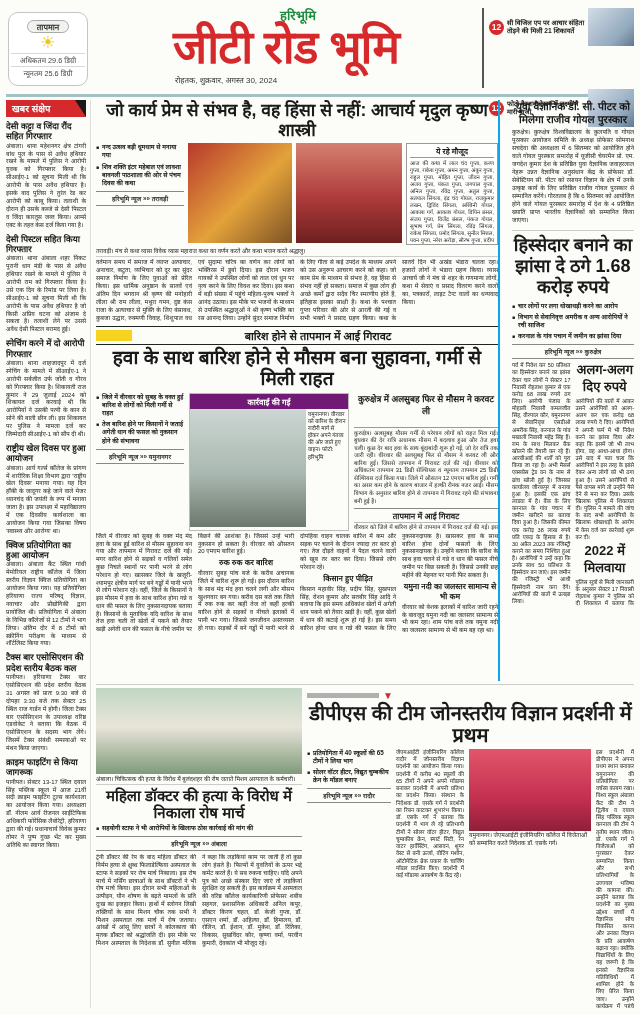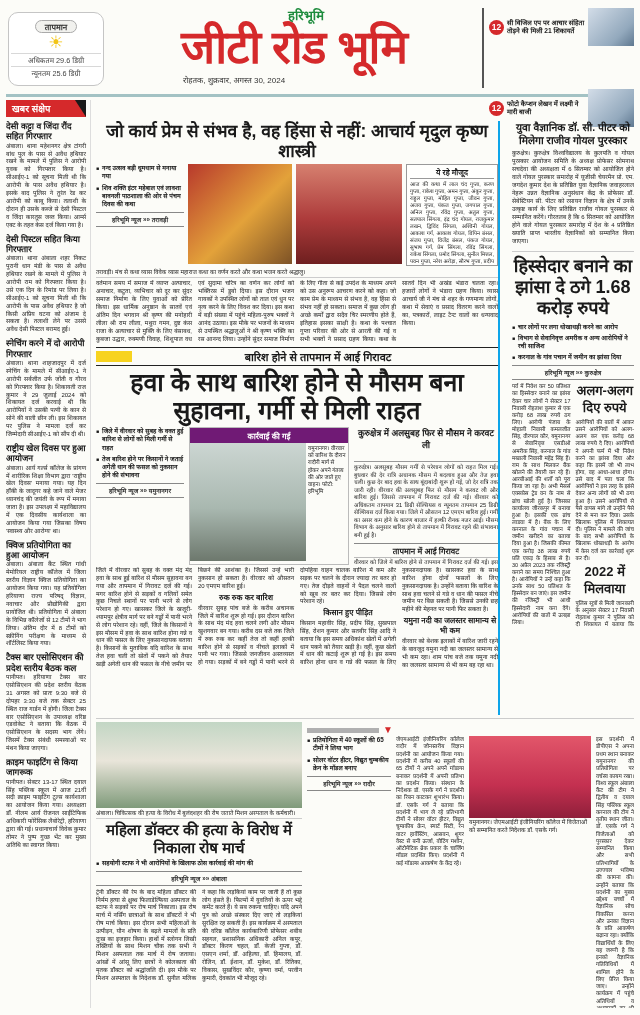--- a/index.html
+++ b/index.html
@@ -1,38 +1,38 @@
 <!DOCTYPE html>
 <html><head>
 <meta charset="utf-8">
 <style>
   *{box-sizing:border-box;margin:0;padding:0;}
   html,body{background:#dcdcdc;}
   .page{width:640px;height:1015px;background:#fcfcf8;font-family:"Liberation Sans","DejaVu Sans",sans-serif;color:#1a1a1a;overflow:hidden;padding:4px 6px;position:relative;}
   
   .masthead{display:flex;height:88px;}
-  .tempbox{width:96px;flex:none;border:1px solid #c5c5c5;border-radius:10px;margin:8px 2px 6px;padding:3px 2px;text-align:center;background:#fff;}
+  .tempbox{width:80px;flex:none;border:1px solid #c5c5c5;border-radius:10px;margin:8px 2px 6px;padding:3px 2px;text-align:center;background:#fff;}
   .temp-pill{display:inline-block;border:1px solid #aaa;border-radius:9px;padding:0 9px;font-size:8px;font-weight:bold;background:#f1f1ee;color:#333;}
   .sun{font-size:17px;color:#f2c417;line-height:1.1;}
   .temp-line{font-size:7.3px;border-top:1px solid #d8d8d8;padding:1px 0;color:#444;}
   .mast-center{flex:1;text-align:center;position:relative;padding-top:2px;}
   .brand{color:#1e8c3e;font-weight:800;font-size:13px;position:relative;left:12px;}
   .mast-title{color:#d5292b;font-size:46px;font-weight:800;line-height:1.02;letter-spacing:-1px;}
   .dateline{font-size:8px;color:#333;margin-top:3px;position:relative;left:-60px;}
   .teasers{width:152px;flex:none;border-left:2px solid #555;padding-left:5px;display:flex;flex-direction:column;justify-content:space-between;margin:4px 0;gap:43px;}
   .teaser{display:flex;gap:3px;align-items:center;height:40px;}
   .badge{min-width:15px;height:15px;border-radius:50%;background:#d5292b;color:#fff;font-size:8.5px;font-weight:bold;display:flex;align-items:center;justify-content:center;flex:none;}
   .teaser-text{font-size:6.7px;font-weight:bold;flex:1;line-height:1.25;}
   .tphoto{width:46px;height:38px;flex:none;background:linear-gradient(135deg,#d3dde8,#93a9bd 70%,#5f7890);}
   .top-rule{height:3px;background:#a3c2c4;margin:2px 0 3px;}
   
   .bodygrid{display:flex;gap:5px;height:908px;overflow:hidden;}
   .leftrail{width:85px;flex:none;overflow:hidden;border-right:1px solid #ddd;padding-right:4px;}
   .mainarea{flex:1;display:flex;flex-direction:column;overflow:hidden;}
-  .upper{display:flex;margin-top:21px;}
+  .upper{display:flex;}
   .centerstack{width:402px;flex:none;display:flex;flex-direction:column;}
   .rail{flex:1;border-left:2px solid #0ea5e9;padding-left:12px;overflow:hidden;}
   
   .brief-head{background:#d5292b;color:#fff;font-weight:bold;font-size:9.5px;padding:2px 6px;position:relative;}
   .brief-head::after{content:"";position:absolute;right:0;top:0;border-top:17px solid #1a1a1a;border-left:11px solid transparent;}
   .brief h4{font-size:8.6px;line-height:1.2;margin:4px 0 1px;}
   .brief p{font-size:6px;line-height:1.32;text-align:justify;color:#222;}
   
   .bullet{display:flex;gap:3px;font-size:6.3px;font-weight:bold;line-height:1.3;margin-bottom:3px;}
   .sq{color:#1a1a1a;font-size:5px;line-height:1.6;}
@@ -46,21 +46,21 @@
   .ph-crowd{width:106px;height:100px;flex:none;background:linear-gradient(180deg,#d6806f,#ad3b3b 55%,#6e1f1f);}
   .mojood{flex:1;border:1px solid #999;padding:2px 3px;overflow:hidden;background:#fffffd;}
   .mojood h5{text-align:center;font-size:7.6px;margin:0 0 2px;border-bottom:1px solid #999;padding-bottom:1px;}
   .mojood p{font-size:5.4px;line-height:1.3;text-align:justify;}
   .ts-cap{border-bottom:1px solid #ccc;margin:2px 0;padding-bottom:1px;}
   .ts-body{column-count:4;column-gap:6px;font-size:6px;line-height:1.32;text-align:justify;height:64px;overflow:hidden;}
   
   .kick{border-top:1.5px solid #222;border-bottom:1.5px solid #222;display:flex;align-items:center;margin:3px 0 1px;padding:1px 0;}
   .kick-chip{width:36px;height:11px;background:#f7d31f;margin-right:6px;flex:none;}
   .kick-text{flex:1;text-align:center;font-size:11px;font-weight:800;}
-  .w-head{font-size:25px;font-weight:800;text-align:center;line-height:1.12;margin:2px 0 3px;}
+  .w-head{font-size:19px;font-weight:800;text-align:center;line-height:1.12;margin:2px 0 3px;}
   .w-row{display:flex;gap:5px;height:138px;margin-bottom:2px;}
   .w-photo-block{width:160px;flex:none;border:1px solid #bbb;}
   .w-photo-head{background:#701a75;color:#fff;font-weight:bold;font-size:8px;text-align:center;padding:2px 0;}
   .w-photo-inner{display:flex;height:118px;}
   .ph-rain{flex:1;background:linear-gradient(180deg,#ccd6d2,#a9b8b0 55%,#6d786d);}
   .w-photo-cap{width:42px;flex:none;font-size:5.5px;line-height:1.3;padding:2px;color:#222;}
   .kkr{flex:1;overflow:hidden;}
   .kkr h4{font-size:8.8px;text-align:center;border-bottom:1px solid #999;margin:0 0 2px;padding-bottom:10px;font-weight:800;}
   .kkr p{font-size:5.8px;line-height:1.3;text-align:justify;}
   .girawat{border-top:1px solid #888;margin-top:3px;padding-top:1px;}
@@ -295,20 +295,21 @@
               
               
             </div>
           </div>
 
           <div>
             <div class="banner">
               <span class="banner-bar"></span>
               <span class="banner-arrow">▼</span>
             </div>
+            <h1 class="dps-head">डीपीएस की टीम जोनस्तरीय विज्ञान प्रदर्शनी में प्रथम</h1>
             <div class="dps-row">
               <div class="dps-meta">
                 <div class="bullet">
                     <span class="sq">■</span>
                     <span>प्रतियोगिता में 40 स्कूलों की 65 टीमों ने लिया भाग</span>
                   </div>
                 <div class="bullet">
                     <span class="sq">■</span>
                     <span>सोलर वॉटर हीटर, विद्युत चुम्बकीय क्रेन के मॉडल बनाए</span>
                   </div>

